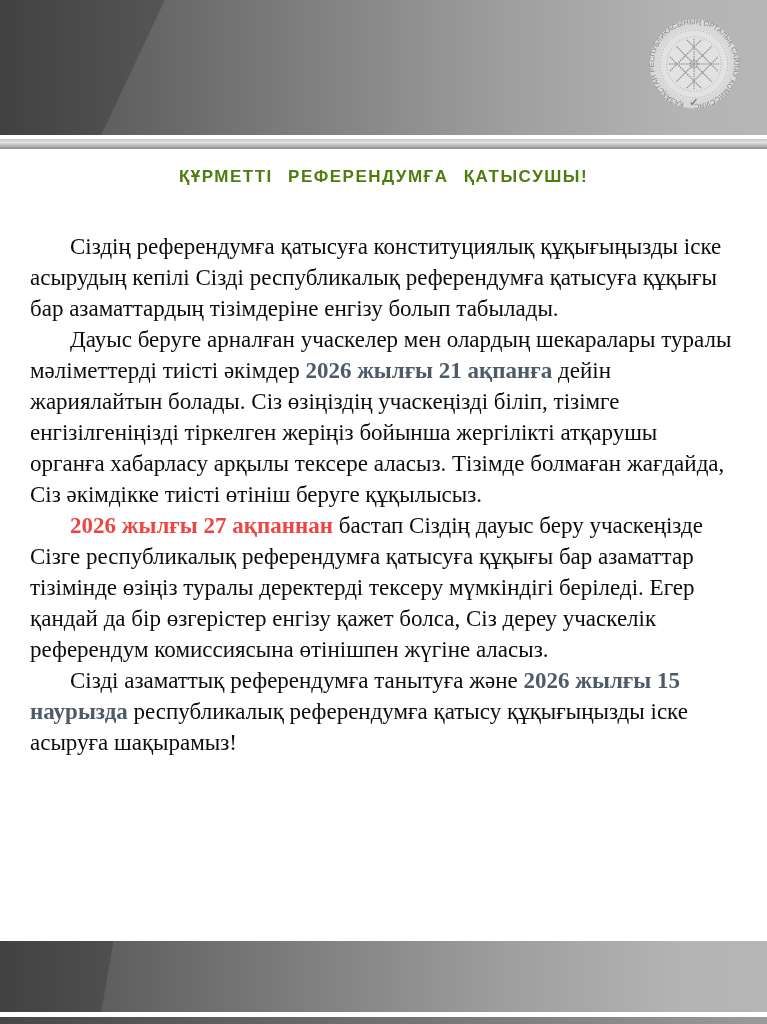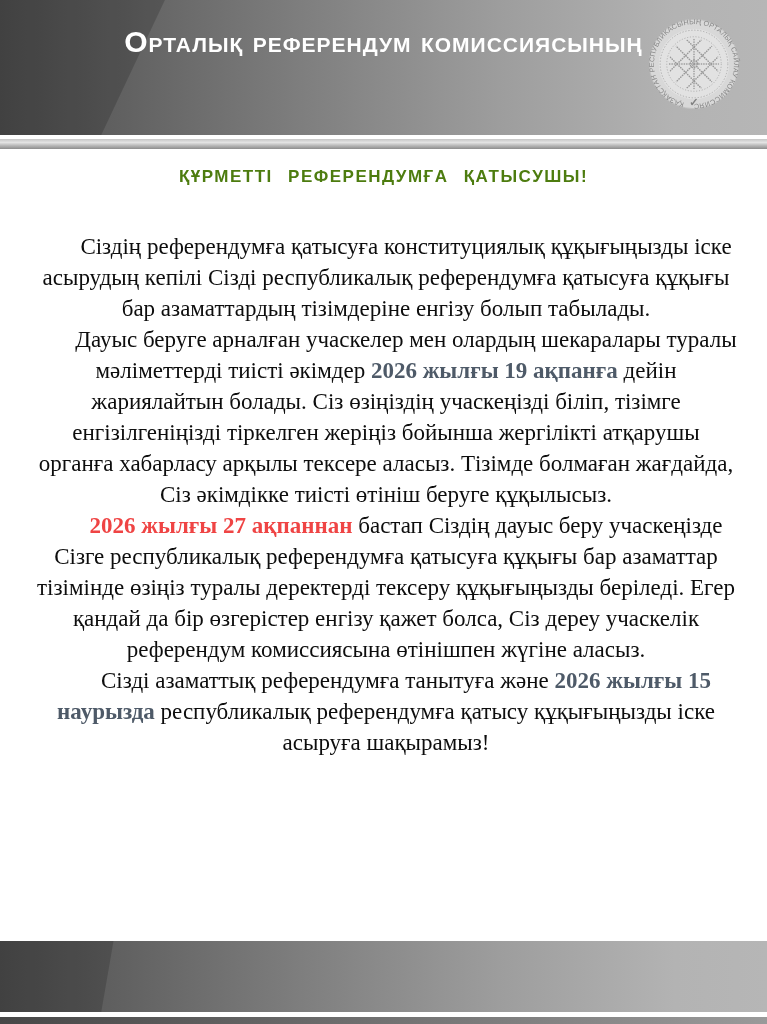--- a/index.html
+++ b/index.html
@@ -46,31 +46,30 @@
     position:absolute; top:167px; left:0; width:100%;
     text-align:center; font-size:17px; font-weight:bold;
     letter-spacing:1.5px; word-spacing:9px; color:#8c8c8c;
   }
   
   .body-text {
     position:absolute; top:231px; left:30px; width:712px;
     font-family:"Liberation Serif", serif;
     font-size:23px; line-height:31px; color:#0d0d0d;
   }
-  .para { white-space:pre-wrap; text-indent:40px; text-align:center; }
+  .para { white-space:pre-wrap; text-indent:40px; text-align:left; }
   .emph { font-weight:bold; }
 </style>
 </head>
 <body>
 
 <div class="page">
 
   <div class="band header-band">
     <div class="header-title" style="color: rgb(255, 255, 255);">
-      <div class="line1">Орталық референдум комиссиясының</div>
     </div>
 
     <div class="seal">
       <svg width="94" height="94" viewBox="0 0 100 100">
         <defs>
           <path id="ringPath" d="M 50 92.5 A 42.5 42.5 0 1 1 50.02 92.5"></path>
           <clipPath id="patternClip">
               <circle cx="50" cy="50" r="27"></circle>
             </clipPath>
         </defs>
@@ -99,28 +98,28 @@
 
   <div class="separator"></div>
 
   <div class="salutation" style="color: #4d7c0f;">ҚҰРМЕТТІ РЕФЕРЕНДУМҒА ҚАТЫСУШЫ!</div>
 
   <div class="body-text">
       <p class="para"><span>Сіздің референдумға қатысуға конституциялық құқығыңызды іске
 асырудың кепілі Сізді республикалық референдумға қатысуға құқығы
 бар азаматтардың тізімдеріне енгізу болып табылады.</span></p>
       <p class="para"><span>Дауыс беруге арналған учаскелер мен олардың шекаралары туралы
-мәліметтерді тиісті әкімдер </span><span class="emph" style="color: rgb(78, 90, 104);">2026 жылғы 19 ақпанға</span><span> дейін
+мәліметтерді тиісті әкімдер </span><span class="emph" style="color: rgb(78, 90, 104);">2026 жылғы 21 ақпанға</span><span> дейін
 жариялайтын болады. Сіз өзіңіздің учаскеңізді біліп, тізімге
 енгізілгеніңізді тіркелген жеріңіз бойынша жергілікті атқарушы
 органға хабарласу арқылы тексере аласыз. Тізімде болмаған жағдайда,
 Сіз әкімдікке тиісті өтініш беруге құқылысыз.</span></p>
       <p class="para"><span class="emph" style="color: #ef4444;">2026 жылғы 27 ақпаннан</span><span> бастап Сіздің дауыс беру учаскеңізде
 Сізге республикалық референдумға қатысуға құқығы бар азаматтар
-тізімінде өзіңіз туралы деректерді тексеру құқығыңызды беріледі. Егер
+тізімінде өзіңіз туралы деректерді тексеру мүмкіндігі беріледі. Егер
 қандай да бір өзгерістер енгізу қажет болса, Сіз дереу учаскелік
 референдум комиссиясына өтінішпен жүгіне аласыз.</span></p>
       <p class="para"><span>Сізді азаматтық референдумға танытуға және </span><span class="emph" style="color: rgb(78, 90, 104);">2026 жылғы 15
 наурызда</span><span> республикалық референдумға қатысу құқығыңызды іске
 асыруға шақырамыз!</span></p>
     </div>
 
   <div class="band footer-band"></div>
 
   <div class="bottom-bar"></div>

